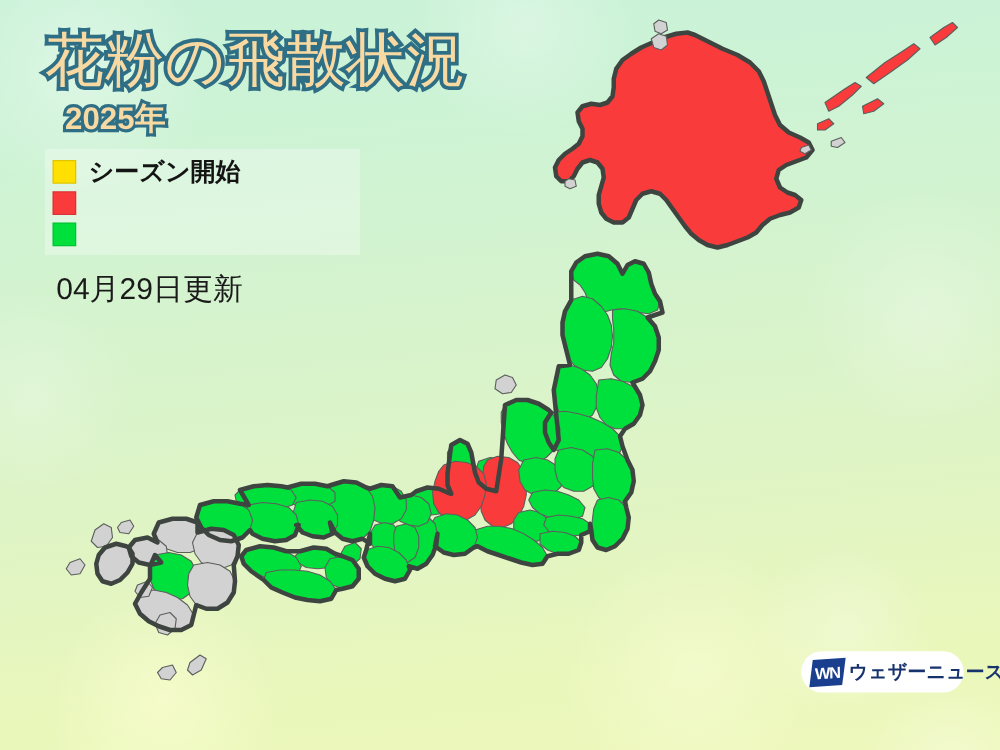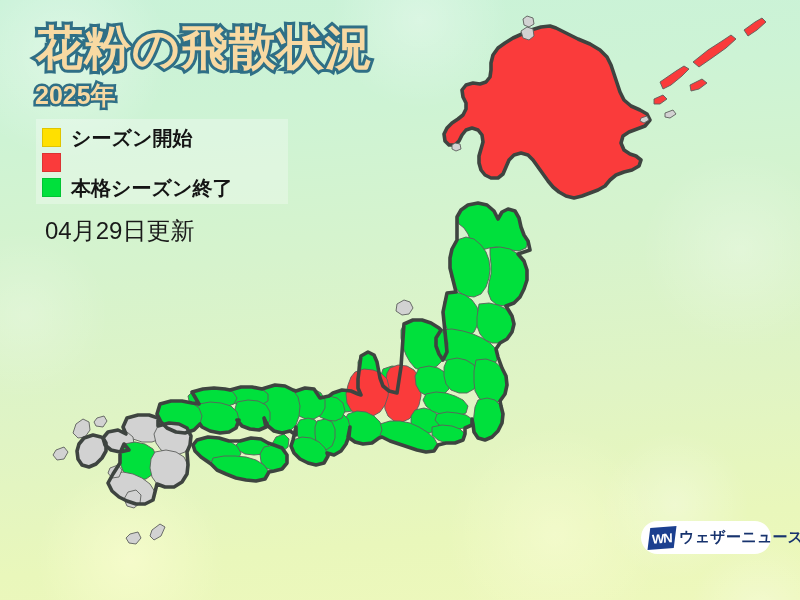--- a/index.html
+++ b/index.html
@@ -61,31 +61,31 @@
     left: 0;
     top: 0;
     width: 330px;
     padding: 0;
   }
   #title-main {
     position: absolute;
     left: 36px;
     top: 23px;
     font-size: 47px;
-    font-weight: 700;
+    font-weight: 400;
     letter-spacing: 1px;
     color: #f8d9a2;
     -webkit-text-stroke: 6px #2f6f86;
     paint-order: stroke fill;
     white-space: nowrap;
     line-height: 1.05;
   }
   #title-year {
     position: absolute;
-    left: 35px;
+    left: 52px;
     top: 82px;
     font-size: 25px;
     font-weight: 700;
     color: #f8d9a2;
     -webkit-text-stroke: 5px #2f6f86;
     paint-order: stroke fill;
     white-space: nowrap;
     line-height: 1.05;
   }
 
@@ -410,21 +410,20 @@
   <div id="legend-panel">
     <div class="legend-row">
       <span class="swatch" style="background:#ffe000;"></span>
       <span class="legend-label">シーズン開始</span>
     </div>
     <div class="legend-row">
       <span class="swatch" style="background:#fa3b3b;"></span>
     </div>
     <div class="legend-row">
       <span class="swatch" style="background:#00e03c;"></span>
-      <span class="legend-label">本格シーズン終了</span>
     </div>
   </div>
 
   <div id="update-text">04月29日更新</div>
 
   <div id="logo-pill">
     <div id="logo-mark">
       <span>WN</span>
     </div>
     <div id="logo-text">ウェザーニュース</div>

